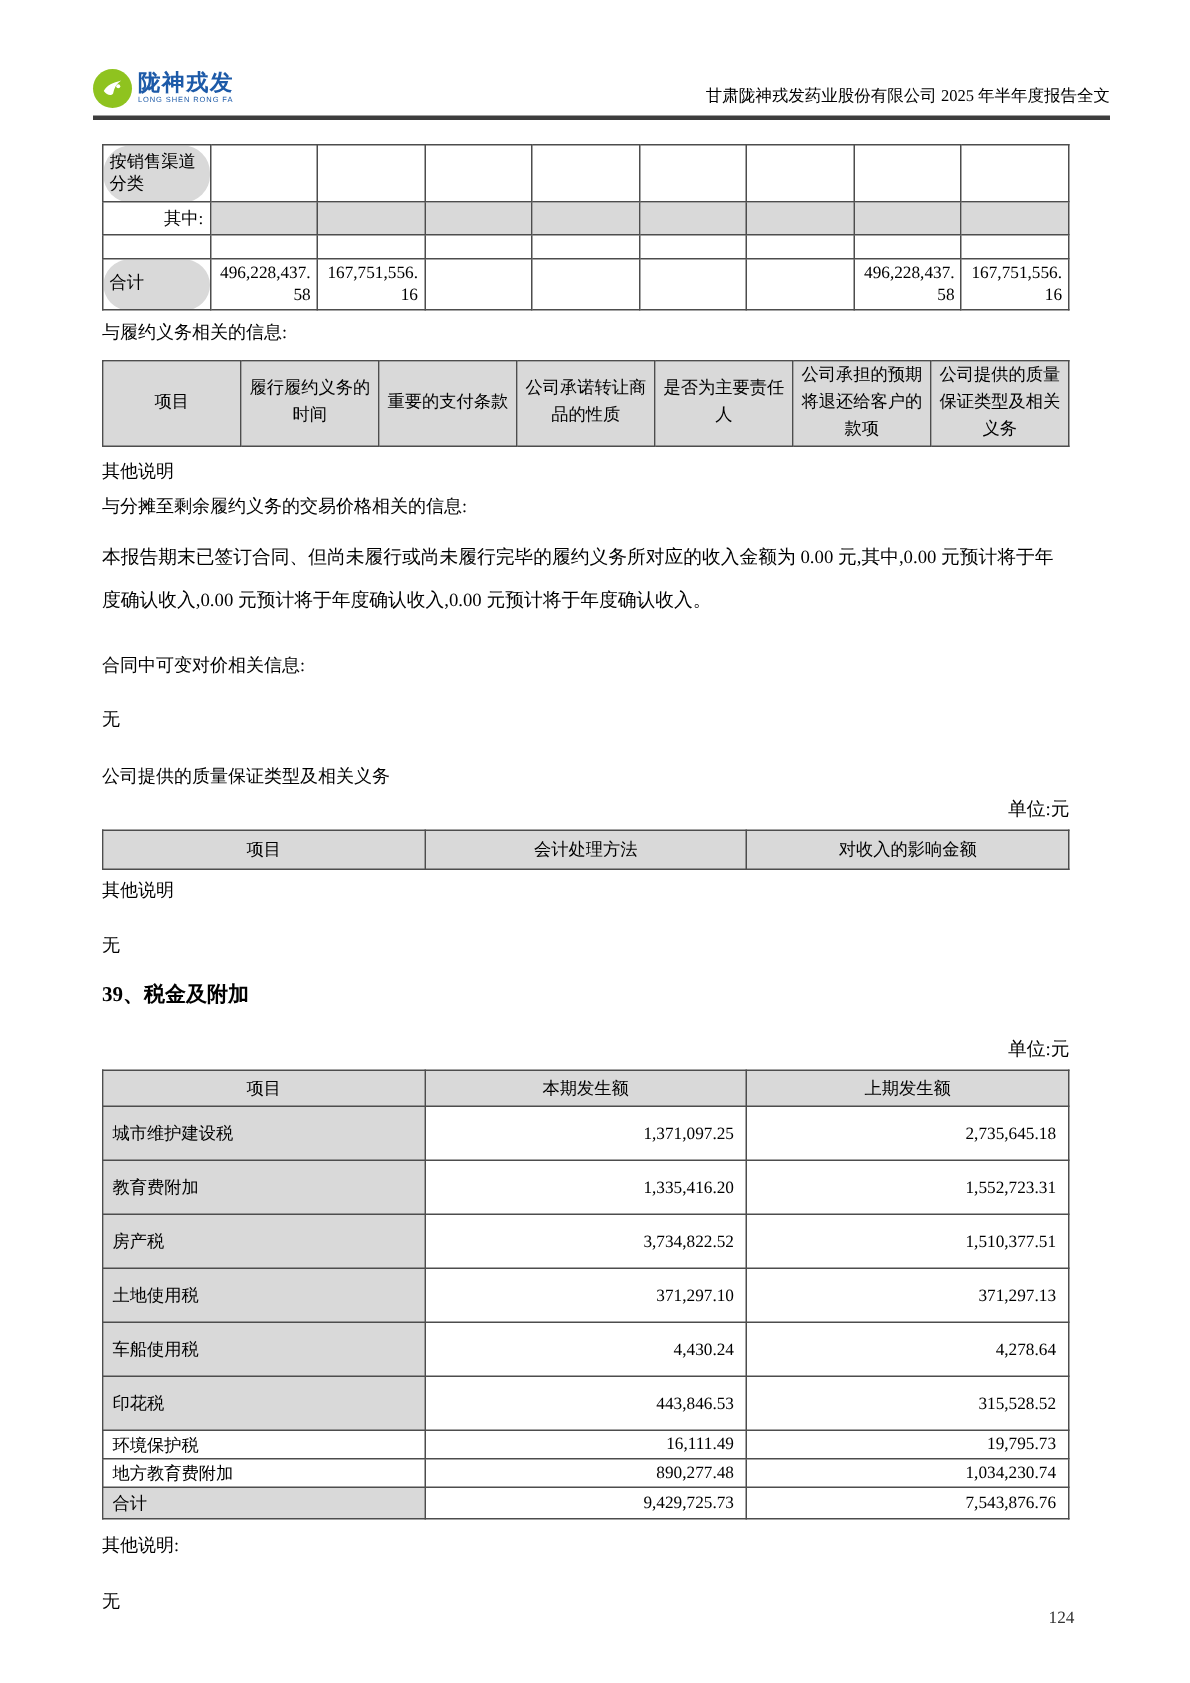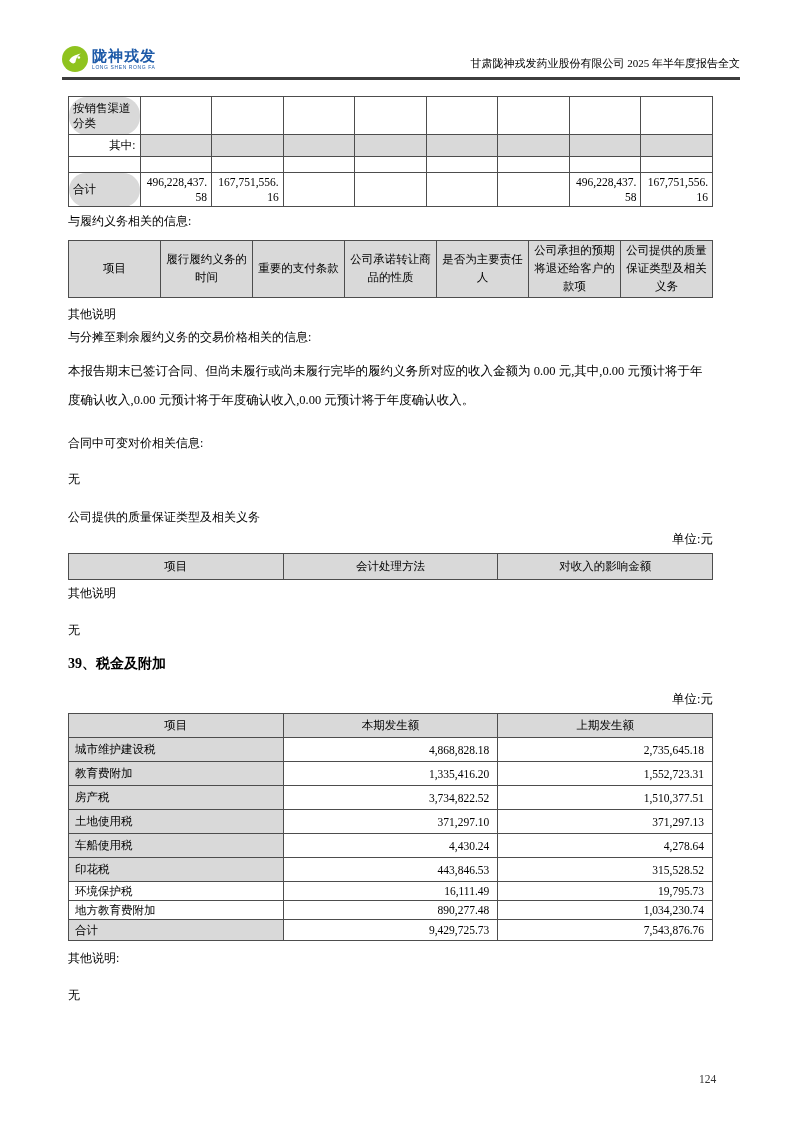--- a/index.html
+++ b/index.html
@@ -36,21 +36,21 @@
   .channel td.lab{line-height:15px;border-radius:18px;}
   .channel td.among{padding-left:10px;}
   .oblig tr{height:57px;}
   .oblig td{line-height:1.55;padding:2px 5px;}
   .adj tr{height:26px;}
   .line{font-size:12px;line-height:15px;margin:0;}
   .para{font-size:12.5px;line-height:29px;margin:0;}
   .unit{font-size:12.5px;line-height:15px;margin:0;text-align:right;}
   .h39{font-size:14px;font-weight:bold;margin:0;line-height:18px;}
   .tax tr.hd{height:24px;}
-  .tax tr.rw{height:24px;}
+  .tax tr.rw{height:36px;}
   .tax tr.short{height:19px;}
   .tax tr.tot{height:21px;}
   .tax td.item{padding-left:6px;}
   .tax td.val{text-align:right;padding-right:8px;background:#fff;}
   .tax tr.short td.item{background:#fff;}
 
   .m7{margin-top:7px;}  .m11{margin-top:11px;} .m9{margin-top:9px;}
   .m8{margin-top:8px;}  .m12{margin-top:12px;} .m5{margin-top:21px;}
   .m21{margin-top:21px;}.m23{margin-top:23px;} .m6{margin-top:6px;}
   .m22{margin-top:22px;}.m17{margin-top:17px;} .m19{margin-top:19px;}
@@ -202,21 +202,21 @@
           <col>
         </colgroup>
       <tbody>
       <tr class="hd">
         <td class="g c">项目</td>
         <td class="g c">本期发生额</td>
         <td class="g c">上期发生额</td>
       </tr>
       <tr class="rw">
         <td class="g item">城市维护建设税</td>
-        <td class="val">4,868,828.18</td>
+        <td class="val">1,371,097.25</td>
         <td class="val">2,735,645.18</td>
       </tr>
       <tr class="rw">
         <td class="g item">教育费附加</td>
         <td class="val">1,335,416.20</td>
         <td class="val">1,552,723.31</td>
       </tr>
       <tr class="rw">
         <td class="g item">房产税</td>
         <td class="val">3,734,822.52</td>

